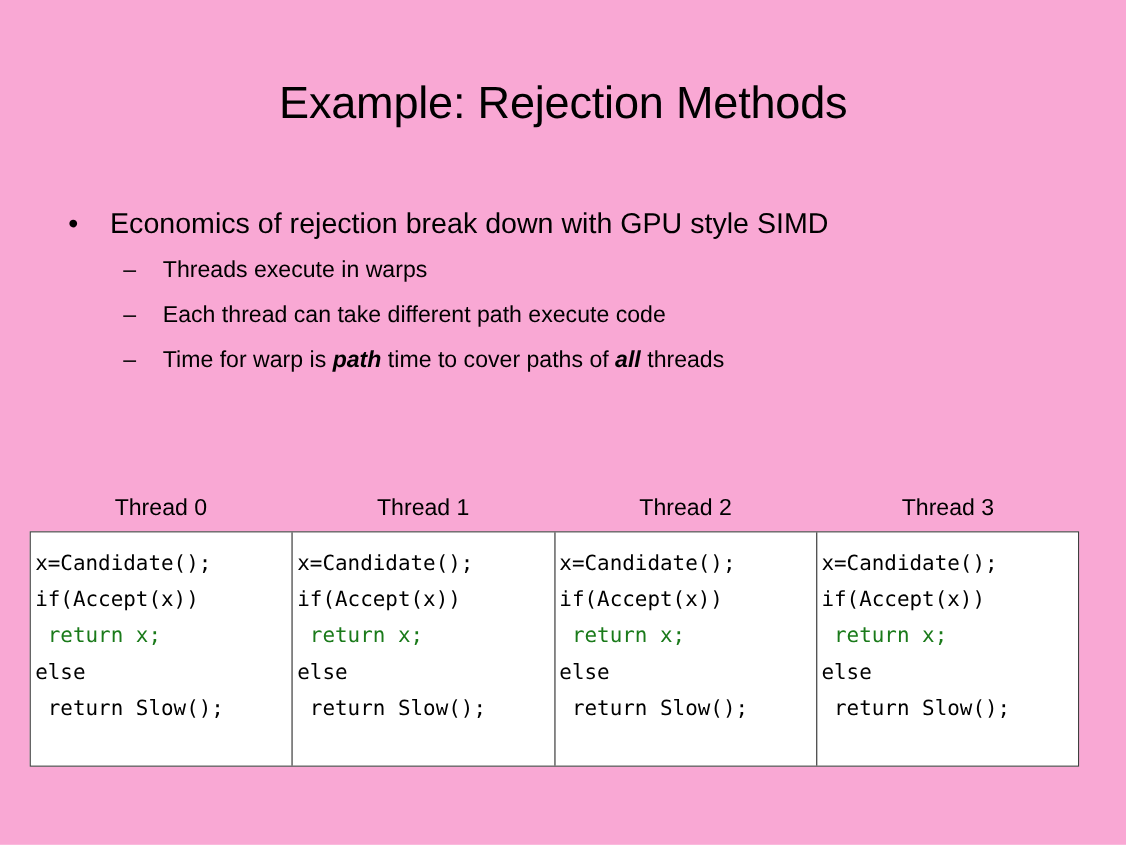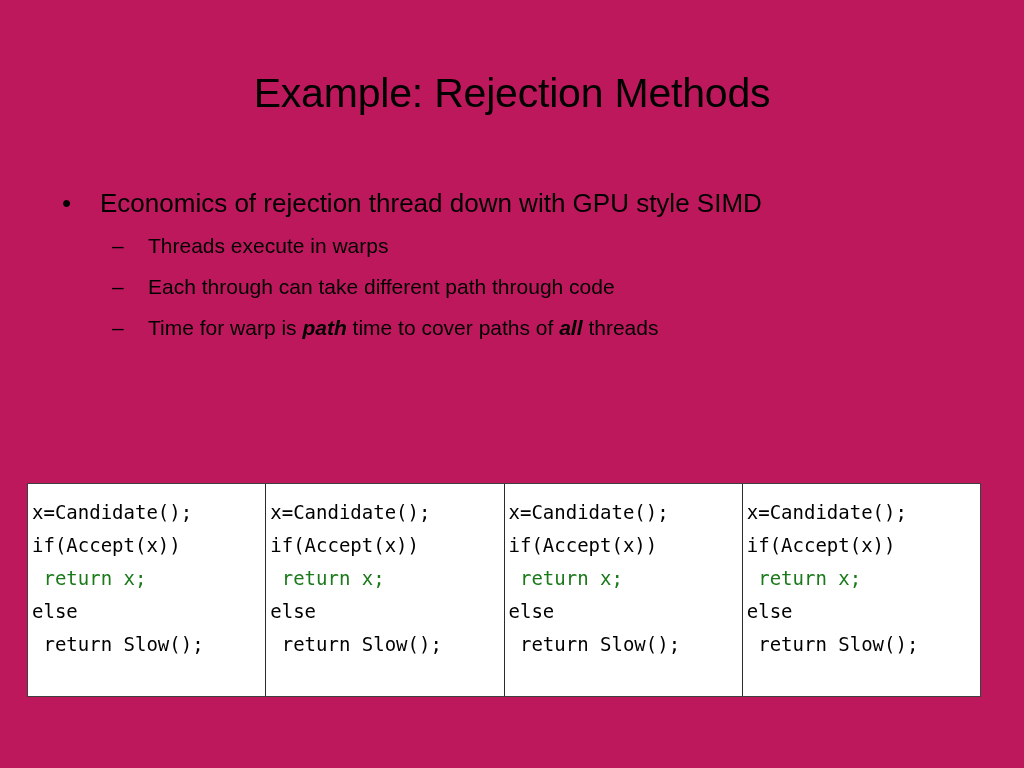--- a/index.html
+++ b/index.html
@@ -15,21 +15,21 @@
     overflow: hidden;
     font-family: "Liberation Sans", sans-serif;
     color: #000000;
   }
 
   #slide {
     position: absolute;
     inset: 0;
     width: 1024px;
     height: 768px;
-    background: #be185d;
+    background: #f9a8d4;
   }
 
   
   .slide-title {
     position: absolute;
     left: 0;
     top: 68px;
     width: 1024px;
     text-align: center;
     font-family: "Liberation Sans", sans-serif;
@@ -152,46 +152,52 @@
 <body>
 
 <div id="slide">
 
   <div class="slide-title">Example: Rejection Methods</div>
 
   <div class="body-list">
 
     <div class="bullet-l1">
       <span class="marker">•</span>
-      <span>Economics of rejection thread down with GPU style SIMD</span>
+      <span>Economics of rejection break down with GPU style SIMD</span>
     </div>
 
     <div class="gap-after-l1"></div>
 
     <div class="bullet-l2">
       <span class="marker">–</span>
       <span>Threads execute in warps</span>
     </div>
 
     <div class="gap-l2"></div>
 
     <div class="bullet-l2">
       <span class="marker">–</span>
-      <span>Each through can take different path through code</span>
+      <span>Each thread can take different path execute code</span>
     </div>
 
     <div class="gap-l2"></div>
 
     <div class="bullet-l2">
       <span class="marker">–</span>
       <span class="rich">Time for warp is <em class="strong-em">path</em> time to cover paths of <em class="strong-em">all</em> threads</span>
     </div>
 
   </div>
 
+  <div class="thread-headers">
+    <div class="thread-header">Thread 0</div>
+    <div class="thread-header">Thread 1</div>
+    <div class="thread-header">Thread 2</div>
+    <div class="thread-header">Thread 3</div>
+  </div>
 
   <div class="code-table">
 
     <div class="code-cell">
       <div class="code-line">x=Candidate();</div>
       <div class="code-line">if(Accept(x))</div>
       <div class="code-line accent"> return x;</div>
       <div class="code-line">else</div>
       <div class="code-line"> return Slow();</div>
     </div>

